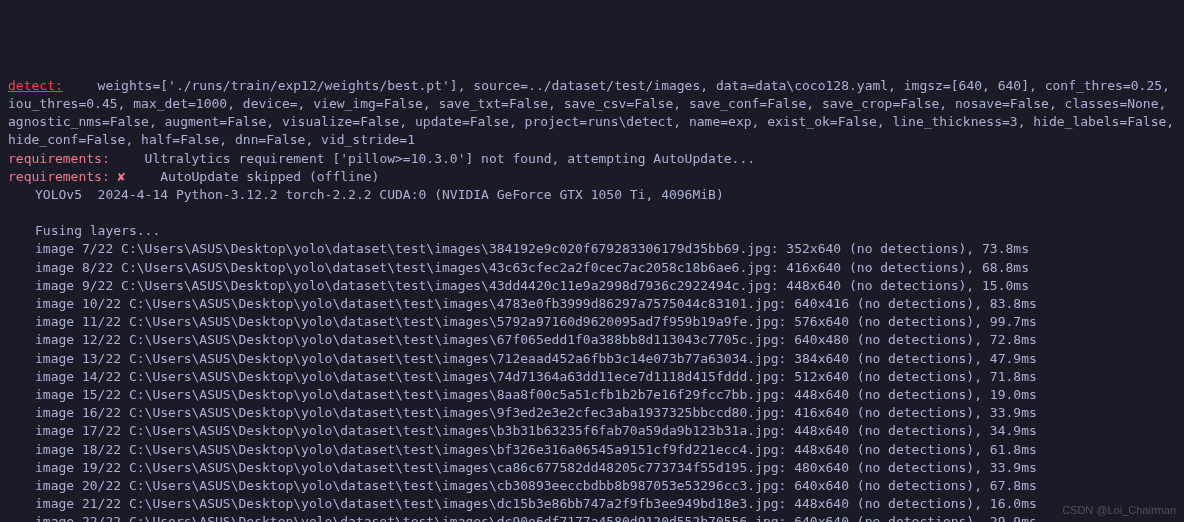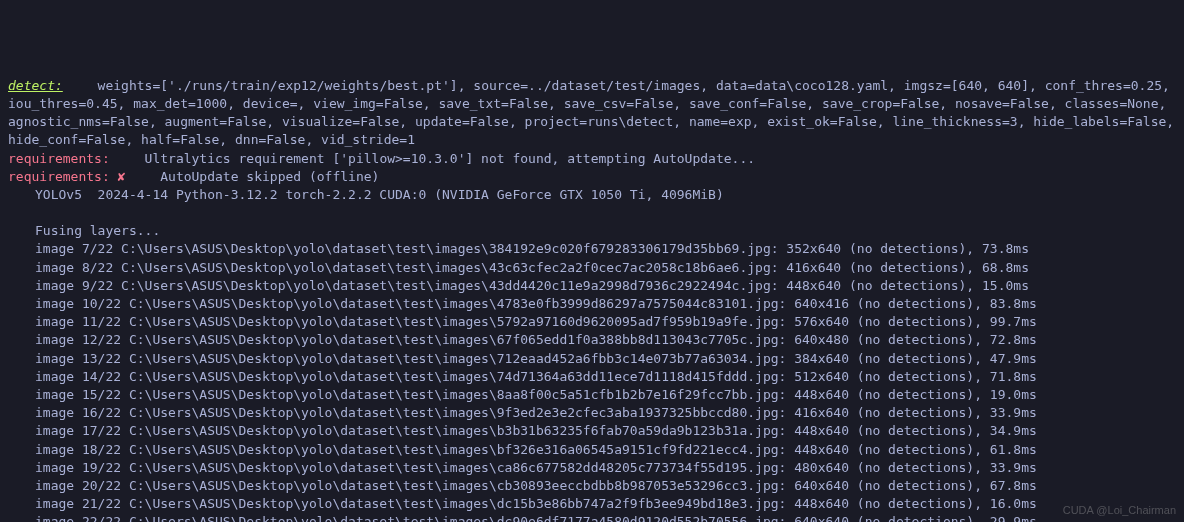--- a/index.html
+++ b/index.html
@@ -7,21 +7,21 @@
     background: #1a1b26;
     color: #c0caf5;
     font-family: "Consolas", "Monaco", monospace;
     font-size: 13px;
     line-height: 1.4;
     padding: 4px 8px;
     white-space: pre-wrap;
     word-break: break-all;
     width: 1184px;
   }
-  .kw-detect { color: #bef264; text-decoration: underline; font-style: italic; }
+  .kw-detect { color: #ef4444; text-decoration: underline; }
   .kw-req { color: #f7768e; }
   .kw-req2 { color: #f7768e; }
   .dim { color: #a9b1d6; margin-left: 27px; }
   .x-icon { color: #f7768e; }
   .watermark {
     position: fixed;
     bottom: 4px;
     right: 8px;
     color: rgba(180,180,180,0.35);
     font-size: 11px;
@@ -30,16 +30,16 @@
   }
   .line { display: block; }
 </style>
 </head>
 <body>
 
 
 
 <div><span class="line"><span class="kw-detect">detect:</span><span class="dim"> weights=['./runs/train/exp12/weights/best.pt'], source=../dataset/test/images, data=data\coco128.yaml, imgsz=[640, 640], conf_thres=0.25, iou_thres=0.45, max_det=1000, device=, view_img=False, save_txt=False, save_csv=False, save_conf=False, save_crop=False, nosave=False, classes=None, agnostic_nms=False, augment=False, visualize=False, update=False, project=runs\detect, name=exp, exist_ok=False, line_thickness=3, hide_labels=False, hide_conf=False, half=False, dnn=False, vid_stride=1</span></span><span class="line"><span class="kw-req">requirements:</span><span class="dim"> Ultralytics requirement ['pillow&gt;=10.3.0'] not found, attempting AutoUpdate...</span></span><span class="line"><span class="kw-req2">requirements:</span><span class="x-icon"> ✘ </span><span class="dim">AutoUpdate skipped (offline)</span></span><span class="line dim">YOLOv5  2024-4-14 Python-3.12.2 torch-2.2.2 CUDA:0 (NVIDIA GeForce GTX 1050 Ti, 4096MiB)</span><span class="line"> </span><span class="line dim">Fusing layers...</span><span id="image-lines"><span class="line dim">image 7/22 C:\Users\ASUS\Desktop\yolo\dataset\test\images\384192e9c020f679283306179d35bb69.jpg: 352x640 (no detections), 73.8ms</span><span class="line dim">image 8/22 C:\Users\ASUS\Desktop\yolo\dataset\test\images\43c63cfec2a2f0cec7ac2058c18b6ae6.jpg: 416x640 (no detections), 68.8ms</span><span class="line dim">image 9/22 C:\Users\ASUS\Desktop\yolo\dataset\test\images\43dd4420c11e9a2998d7936c2922494c.jpg: 448x640 (no detections), 15.0ms</span><span class="line dim">image 10/22 C:\Users\ASUS\Desktop\yolo\dataset\test\images\4783e0fb3999d86297a7575044c83101.jpg: 640x416 (no detections), 83.8ms</span><span class="line dim">image 11/22 C:\Users\ASUS\Desktop\yolo\dataset\test\images\5792a97160d9620095ad7f959b19a9fe.jpg: 576x640 (no detections), 99.7ms</span><span class="line dim">image 12/22 C:\Users\ASUS\Desktop\yolo\dataset\test\images\67f065edd1f0a388bb8d113043c7705c.jpg: 640x480 (no detections), 72.8ms</span><span class="line dim">image 13/22 C:\Users\ASUS\Desktop\yolo\dataset\test\images\712eaad452a6fbb3c14e073b77a63034.jpg: 384x640 (no detections), 47.9ms</span><span class="line dim">image 14/22 C:\Users\ASUS\Desktop\yolo\dataset\test\images\74d71364a63dd11ece7d1118d415fddd.jpg: 512x640 (no detections), 71.8ms</span><span class="line dim">image 15/22 C:\Users\ASUS\Desktop\yolo\dataset\test\images\8aa8f00c5a51cfb1b2b7e16f29fcc7bb.jpg: 448x640 (no detections), 19.0ms</span><span class="line dim">image 16/22 C:\Users\ASUS\Desktop\yolo\dataset\test\images\9f3ed2e3e2cfec3aba1937325bbccd80.jpg: 416x640 (no detections), 33.9ms</span><span class="line dim">image 17/22 C:\Users\ASUS\Desktop\yolo\dataset\test\images\b3b31b63235f6fab70a59da9b123b31a.jpg: 448x640 (no detections), 34.9ms</span><span class="line dim">image 18/22 C:\Users\ASUS\Desktop\yolo\dataset\test\images\bf326e316a06545a9151cf9fd221ecc4.jpg: 448x640 (no detections), 61.8ms</span><span class="line dim">image 19/22 C:\Users\ASUS\Desktop\yolo\dataset\test\images\ca86c677582dd48205c773734f55d195.jpg: 480x640 (no detections), 33.9ms</span><span class="line dim">image 20/22 C:\Users\ASUS\Desktop\yolo\dataset\test\images\cb30893eeccbdbb8b987053e53296cc3.jpg: 640x640 (no detections), 67.8ms</span><span class="line dim">image 21/22 C:\Users\ASUS\Desktop\yolo\dataset\test\images\dc15b3e86bb747a2f9fb3ee949bd18e3.jpg: 448x640 (no detections), 16.0ms</span><span class="line dim">image 22/22 C:\Users\ASUS\Desktop\yolo\dataset\test\images\dc90e6df7177a4580d9120d552b70556.jpg: 640x640 (no detections), 29.9ms</span></span></div>
 
-<div class="watermark">CUDA @Loi_Chairman</div>
+<div class="watermark">CSDN @Loi_Chairman</div>
 
 
 
 
 </body></html>

